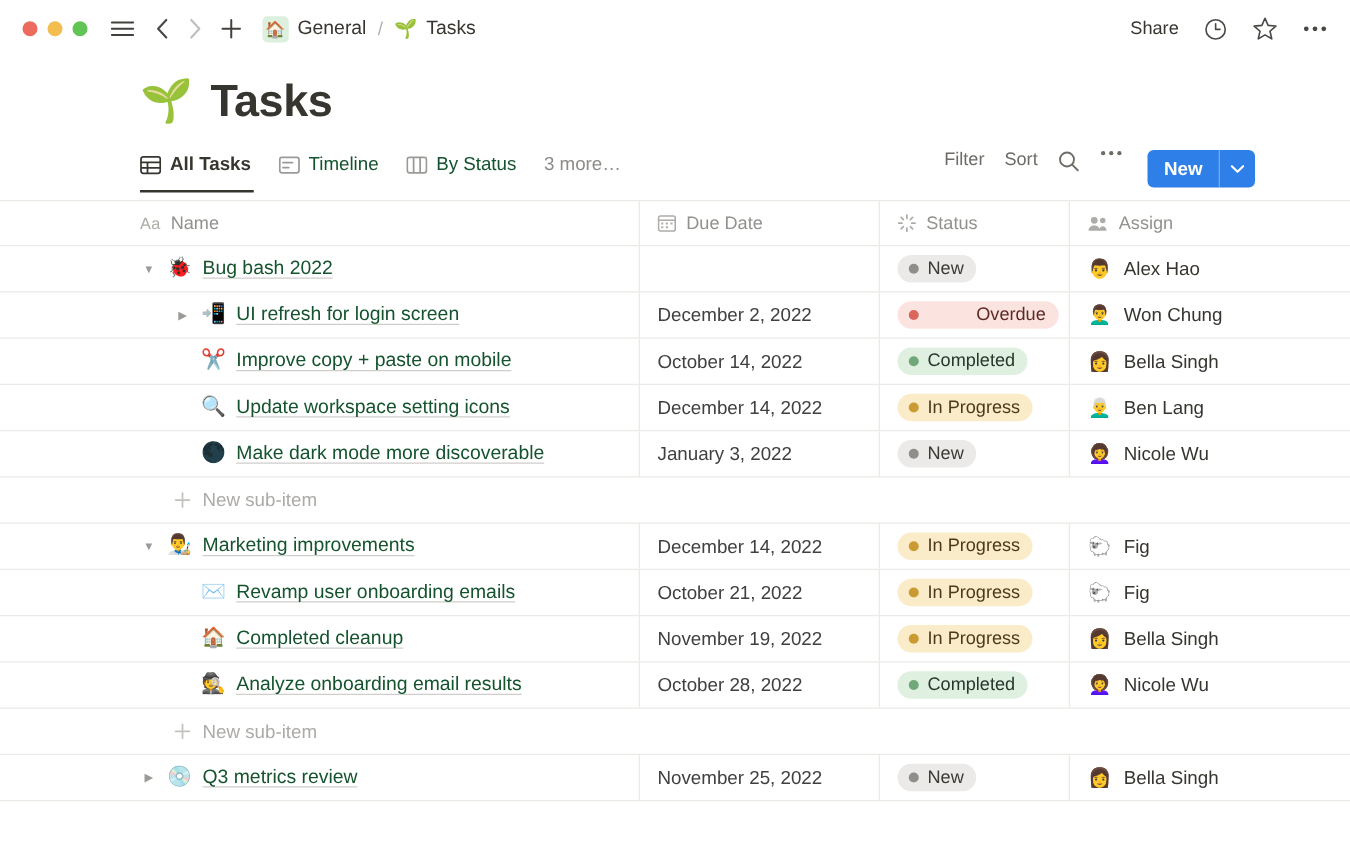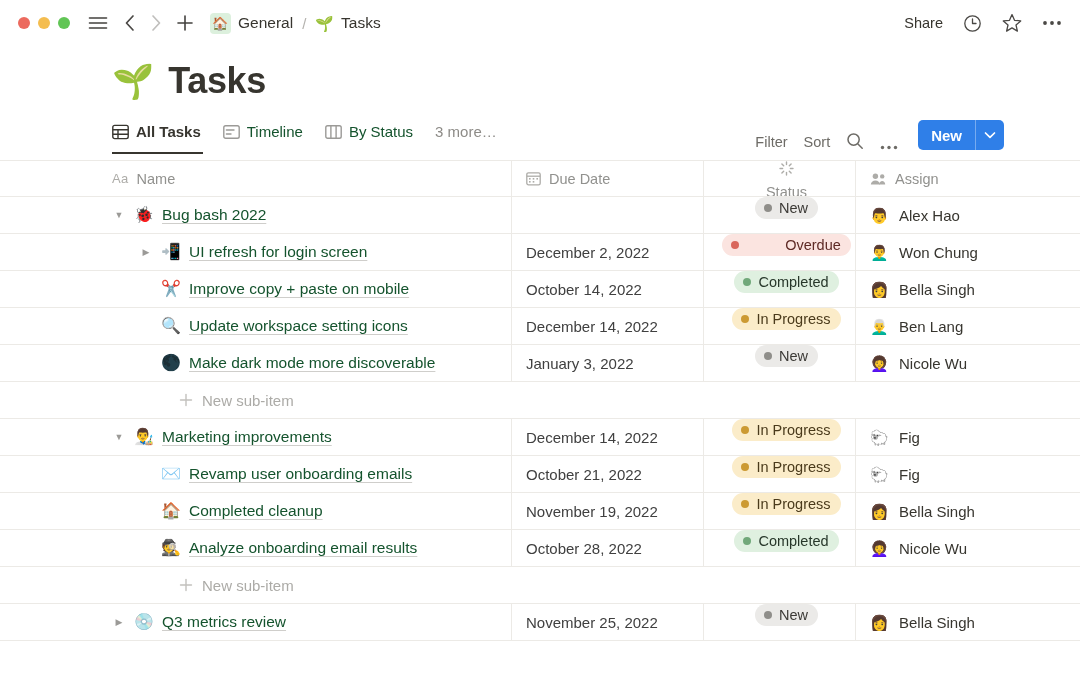--- a/index.html
+++ b/index.html
@@ -158,21 +158,21 @@
   }
   .tab.more {
     color: #8d8b87;
     font-size: 15px;
     padding-bottom: 7px;
   }
 
   .viewbar-right {
     margin-left: auto;
     display: flex;
-    align-items: flex-end;
+    align-items: flex-start;
     gap: 16px;
     padding-bottom: 4px;
   }
   .vb-text {
     font-size: 14.5px;
     color: #6d6b66;
   }
   .btn-new {
     display: flex;
     align-items: stretch;
@@ -215,21 +215,21 @@
 
   .cell {
     display: flex;
     align-items: center;
     box-sizing: border-box;
     border-right: 1px solid #eceae6;
     overflow: hidden;
   }
   .c-name   { width: 512px; padding-left: 112px; }
   .c-date   { width: 192px; padding-left: 14px; }
-  .c-status { width: 152px; padding-left: 14px; flex-direction: column; }
+  .c-status { width: 152px; padding-left: 14px; }
   .c-assign { width: 224px; padding-left: 14px; border-right: none; }
 
   
   .row.header .cell {
     color: #91918e;
     font-size: 14.5px;
     gap: 8px;
   }
   .hdr-ic {
     display: inline-flex;
@@ -323,21 +323,21 @@
   .assign-name {
     font-size: 15px;
     color: #37352f;
     white-space: nowrap;
   }
 
   
   .row.subnew {
     border-bottom: 1px solid #eceae6;
   }
-  .row.subnew .cell { border-right: none; margin-left: 40px; }
+  .row.subnew .cell { border-right: none; }
   .subnew-inner {
     display: flex;
     align-items: center;
     gap: 9px;
     color: #acaba7;
     font-size: 15px;
   }
   .plus-sm {
     display: inline-flex;
     align-items: center;

